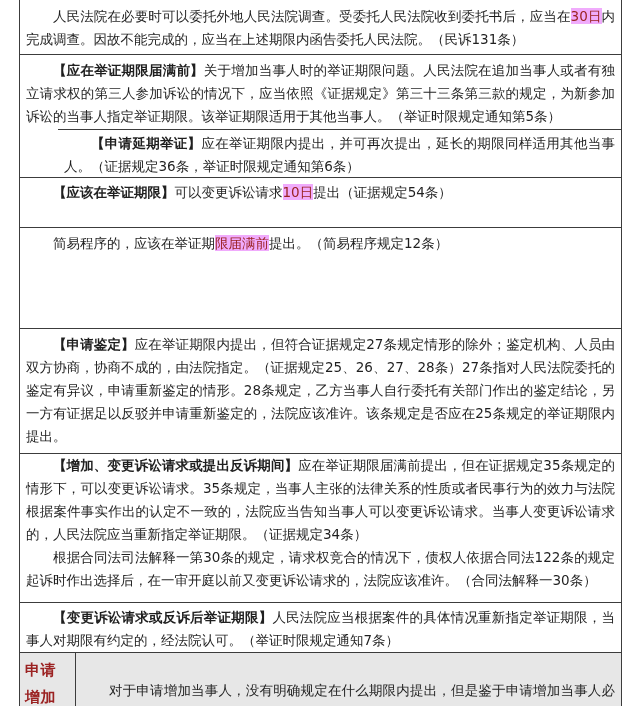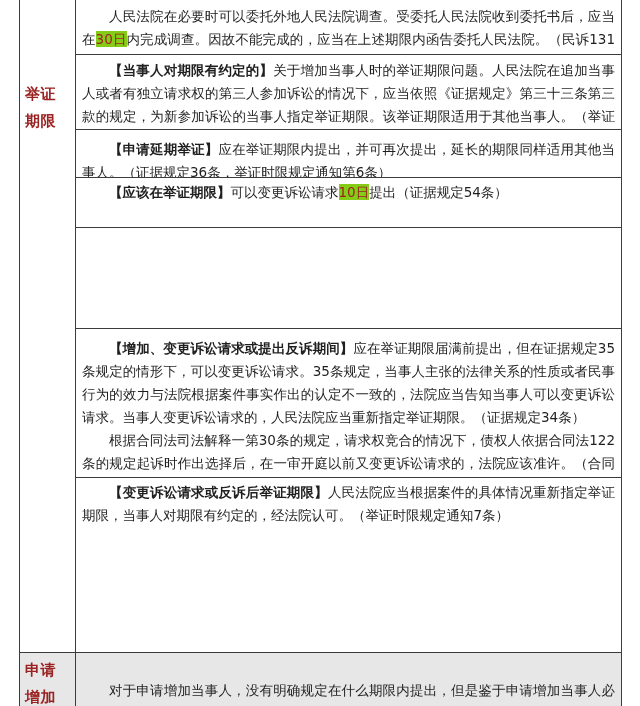--- a/index.html
+++ b/index.html
@@ -28,68 +28,69 @@
   }
   .section-a .head-label{padding-top:81px;}
   .rows{flex:1 1 auto;display:flex;flex-direction:column;min-width:0;}
   .row{
     box-sizing:border-box;overflow:hidden;
     padding:3px 6px 0 6px;
   }
   .row + .row{border-top:1px solid #3c3c3c;}
   .r1{height:54px;padding-top:5px;}
   .r2{height:75px;padding-top:4px;}
-  .r3{height:48px;padding-top:8px;}
+  .r3{height:48px;padding-top:2px;margin-left:38px;}
   .r4{height:50px;padding-top:3px;}
   .r5{height:101px;padding-top:4px;}
   .r6{height:125px;padding-top:4px;}
-  .r7{height:149px;padding-top:8px;}
+  .r7{height:149px;padding-top:0;}
   .r8{height:50px;padding-top:3px;}
   .para{
     margin:0;text-indent:2em;text-align:justify;
     font-size:13.5px;line-height:23px;word-break:break-all;
   }
   .b{font-weight:bold;}
-  .hl{background:#84cc16;color:#9b2222;}
+  .hl{background:#f0abfc;color:#9b2222;}
   .content-cell{
     flex:1 1 auto;box-sizing:border-box;overflow:hidden;
     padding:26px 6px 0 6px;min-width:0;
   }
 </style>
 </head>
 <body>
 
 <div class="page">
   <div class="doc-table">
 
     <div class="section section-a">
-      <div class="head-cell">
-        <div class="head-label">举证期限</div>
-      </div>
       <div class="rows">
 
         <div class="row r1">
           <p class="para"><span>人民法院在必要时可以委托外地人民法院调查。受委托人民法院收到委托书后，应当在</span><span class="hl">30日</span><span>内完成调查。因故不能完成的，应当在上述期限内函告委托人民法院。（民诉131条）</span></p>
         </div>
 
         <div class="row r2">
-          <p class="para"><span class="b">【当事人对期限有约定的】</span><span>关于增加当事人时的举证期限问题。人民法院在追加当事人或者有独立请求权的第三人参加诉讼的情况下，应当依照《证据规定》第三十三条第三款的规定，为新参加诉讼的当事人指定举证期限。该举证期限适用于其他当事人。（举证时限规定通知第5条）</span></p>
+          <p class="para"><span class="b">【应在举证期限届满前】</span><span>关于增加当事人时的举证期限问题。人民法院在追加当事人或者有独立请求权的第三人参加诉讼的情况下，应当依照《证据规定》第三十三条第三款的规定，为新参加诉讼的当事人指定举证期限。该举证期限适用于其他当事人。（举证时限规定通知第5条）</span></p>
         </div>
 
         <div class="row r3">
           <p class="para"><span class="b">【申请延期举证】</span><span>应在举证期限内提出，并可再次提出，延长的期限同样适用其他当事人。（证据规定36条，举证时限规定通知第6条）</span></p>
         </div>
 
         <div class="row r4">
           <p class="para"><span class="b">【应该在举证期限】</span><span>可以变更诉讼请求</span><span class="hl">10日</span><span>提出（证据规定54条）</span></p>
         </div>
 
         <div class="row r5">
+          <p class="para"><span>简易程序的，应该在举证期</span><span class="hl">限届满前</span><span>提出。（简易程序规定12条）</span></p>
         </div>
 
+        <div class="row r6">
+          <p class="para"><span class="b">【申请鉴定】</span><span>应在举证期限内提出，但符合证据规定27条规定情形的除外；鉴定机构、人员由双方协商，协商不成的，由法院指定。（证据规定25、26、27、28条）27条指对人民法院委托的鉴定有异议，申请重新鉴定的情形。28条规定，乙方当事人自行委托有关部门作出的鉴定结论，另一方有证据足以反驳并申请重新鉴定的，法院应该准许。该条规定是否应在25条规定的举证期限内提出。</span></p>
+        </div>
 
         <div class="row r7">
           <p class="para"><span class="b">【增加、变更诉讼请求或提出反诉期间】</span><span>应在举证期限届满前提出，但在证据规定35条规定的情形下，可以变更诉讼请求。35条规定，当事人主张的法律关系的性质或者民事行为的效力与法院根据案件事实作出的认定不一致的，法院应当告知当事人可以变更诉讼请求。当事人变更诉讼请求的，人民法院应当重新指定举证期限。（证据规定34条）</span></p>
           <p class="para"><span>根据合同法司法解释一第30条的规定，请求权竞合的情况下，债权人依据合同法122条的规定起诉时作出选择后，在一审开庭以前又变更诉讼请求的，法院应该准许。（合同法解释一30条）</span></p>
         </div>
 
         <div class="row r8">
           <p class="para"><span class="b">【变更诉讼请求或反诉后举证期限】</span><span>人民法院应当根据案件的具体情况重新指定举证期限，当事人对期限有约定的，经法院认可。（举证时限规定通知7条）</span></p>
         </div>
 

